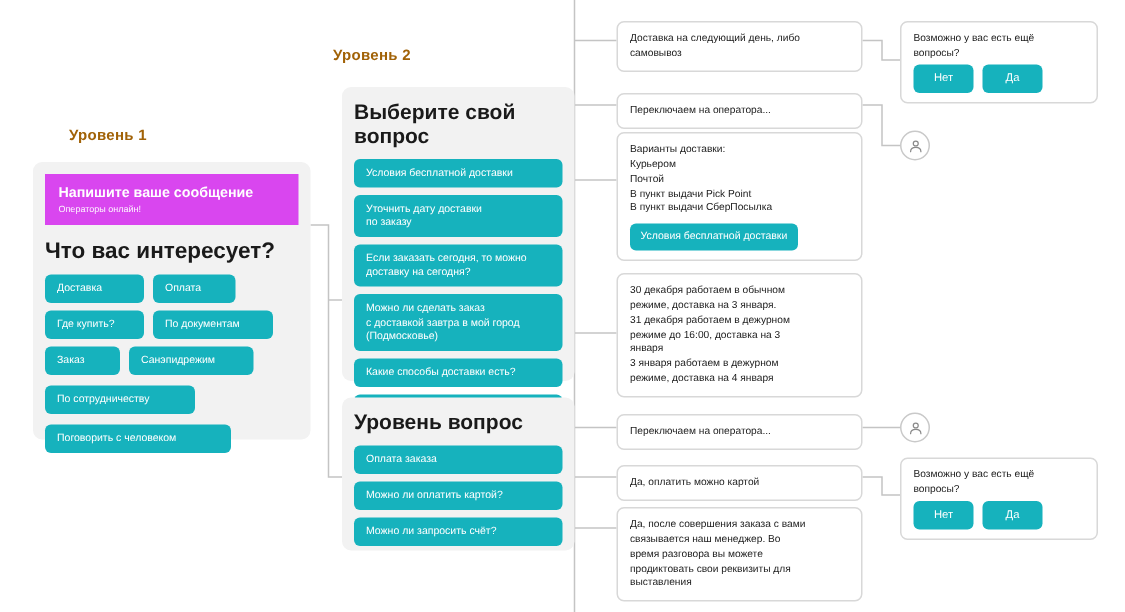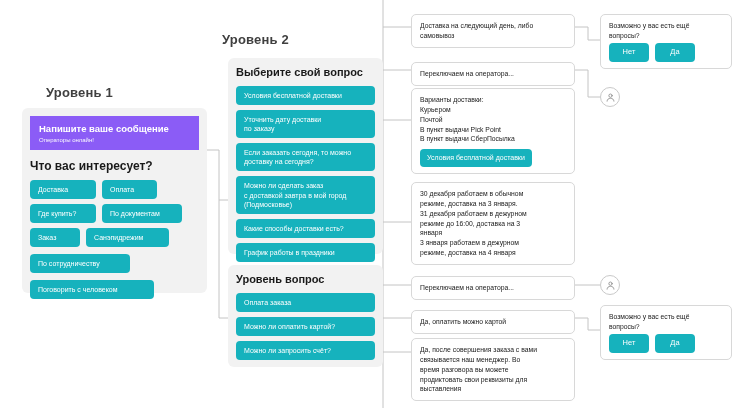--- a/index.html
+++ b/index.html
@@ -26,54 +26,54 @@
     width: 750px;
     height: 408px;
     pointer-events: none;
   }
   .node {
     position: absolute;
     box-sizing: border-box;
   }
   
   .level-title {
-    font-size: 13px;
-    font-weight: bold;
-    color: #404040;
+    font-size: 10px;
+    font-weight: bold;
+    color: #a16207;
     letter-spacing: 0.2px;
   }
   
   .panel {
     background: #f2f2f2;
     border-radius: 6px;
   }
   .panel-title {
-    font-size: 11px;
+    font-size: 14px;
     font-weight: bold;
     color: #1a1a1a;
   }
   
   .greet {
-    background: #8b5cf6;
+    background: #d946ef;
     border-radius: 0;
     color: #ffffff;
     padding: 7px 9px;
   }
   .greet-main {
     font-size: 9.5px;
     font-weight: bold;
     line-height: 1.25;
   }
   .greet-sub {
     font-size: 6px;
     margin-top: 2px;
     opacity: .95;
   }
   .q-label {
-    font-size: 12px;
+    font-size: 15px;
     font-weight: bold;
     color: #1a1a1a;
   }
   
   .pill {
     background: #16b2bd;
     color: #ffffff;
     border-radius: 4px;
     font-size: 7px;
     line-height: 1.3;

